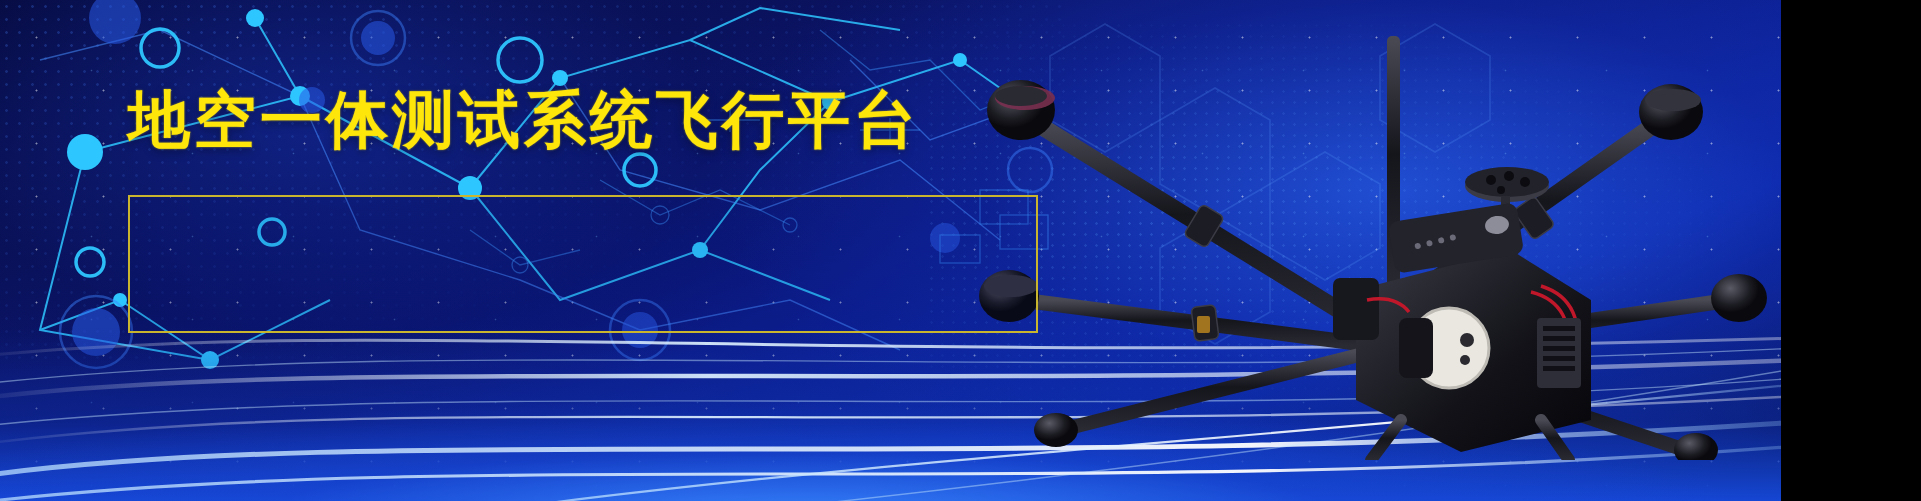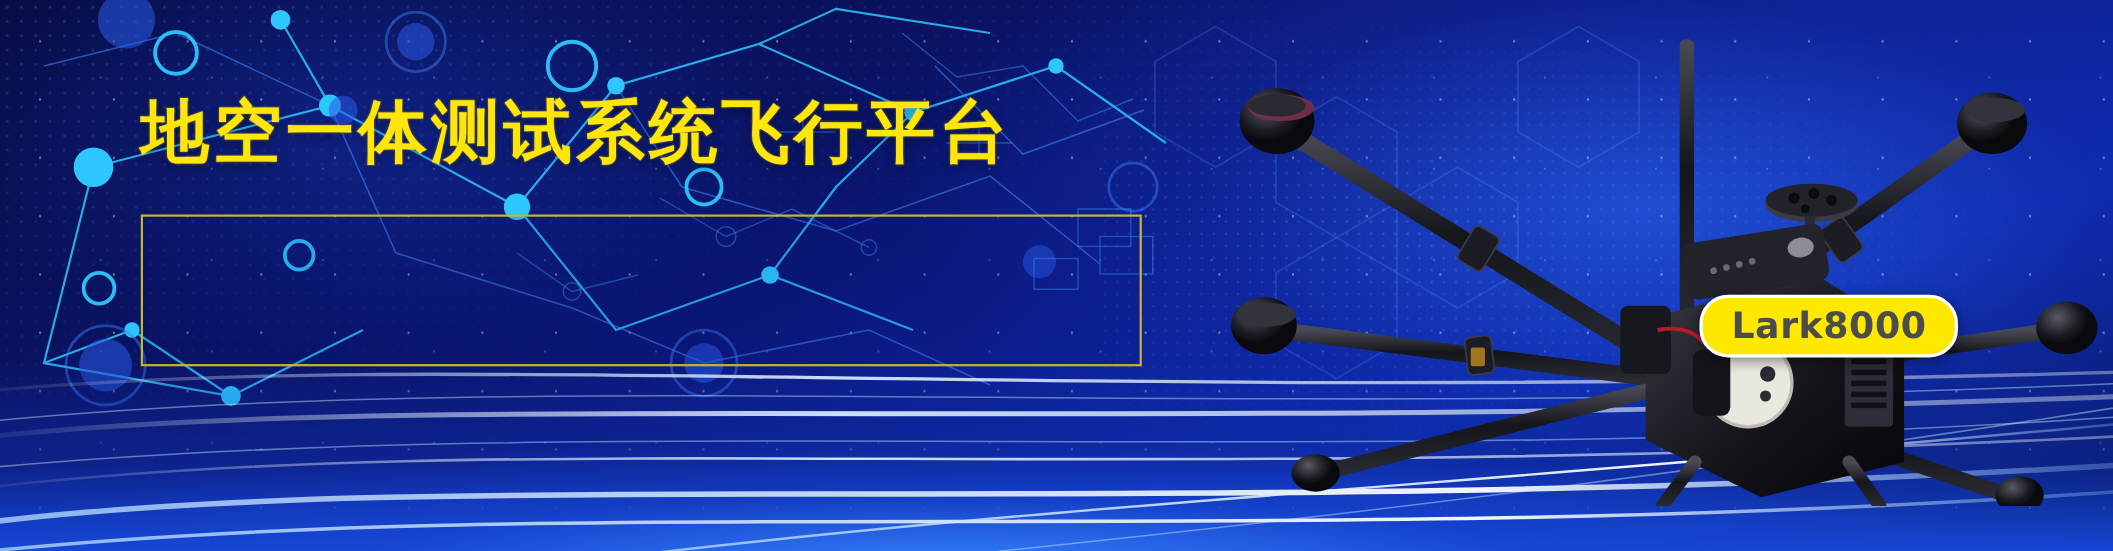--- a/index.html
+++ b/index.html
@@ -1,21 +1,21 @@
 <!DOCTYPE html>
 <html><head>
 <meta charset="utf-8">
 <style>
   * { margin:0; padding:0; box-sizing:border-box; }
   html,body { width:1921px; height:501px; overflow:hidden; background:#000; }
   body { font-family:"Liberation Sans", sans-serif; }
 
   #banner {
     position:relative;
-    width:1921px; height:501px;
+    width:1781px; height:501px;
     overflow:hidden;
     background:
       radial-gradient(ellipse 900px 420px at 78% 38%, rgba(36,86,220,0.85) 0%, rgba(18,44,170,0.45) 45%, rgba(6,14,80,0) 75%),
       radial-gradient(ellipse 700px 380px at 18% 25%, rgba(18,40,150,0.70) 0%, rgba(8,18,92,0.25) 55%, rgba(4,8,50,0) 80%),
       linear-gradient(160deg, #070b3e 0%, #0a1158 22%, #0c1a82 48%, #0c2bb4 72%, #0a1c74 88%, #050a3a 100%);
   }
 
   
   .stars {
     position:absolute; inset:0;
@@ -328,15 +328,14 @@
         <path d="M640,420 L668,460" stroke-width="12"></path>
         <path d="M430,452 L760,452" stroke-width="9"></path>
       </g>
     </svg>
   </div>
 
   <div id="headline">地空一体测试系统飞行平台</div>
 
   <div id="desc-box"></div>
 
-  <div id="badge">Lark8000</div>
 
 </div>
 
 </body></html>

